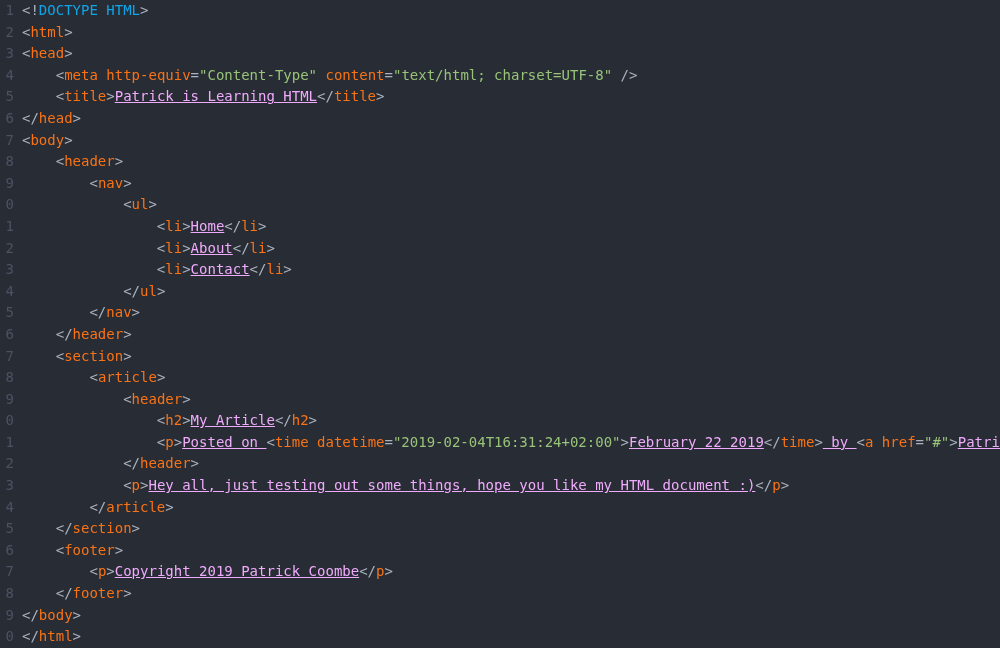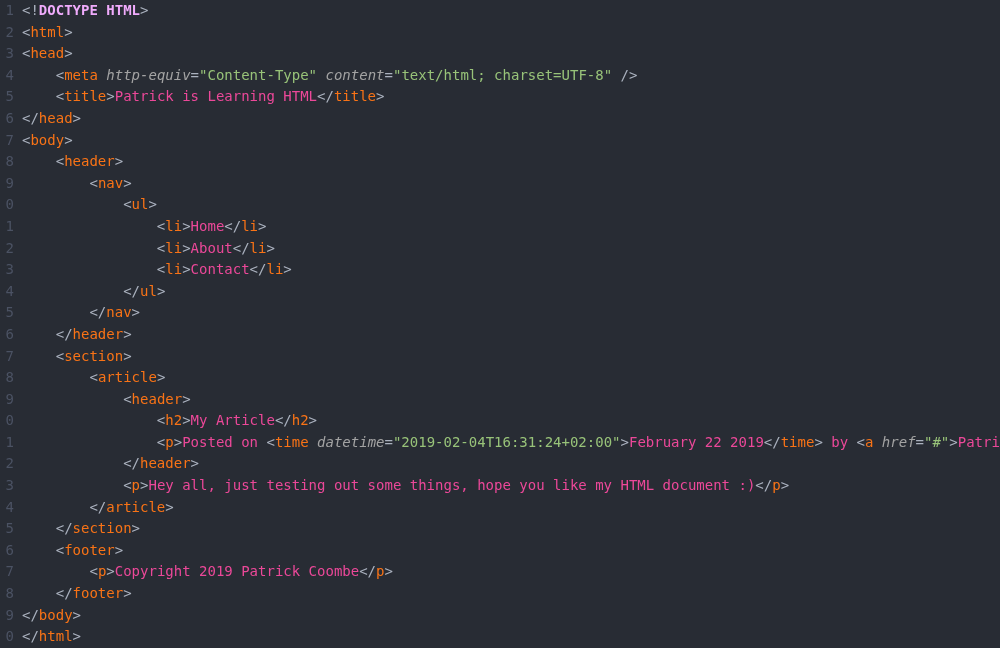--- a/index.html
+++ b/index.html
@@ -30,24 +30,24 @@
   }
   .code {
     padding-left: 8px;
     white-space: pre;
   }
   .code div.line {
     height: 21.6px;
   }
   .c-gray  { color: #abb2bf; } 
   .c-tag   { color: #f97316; } 
-  .c-attr  { color: #a3a3a3; font-style: italic; } 
+  .c-attr  { color: #f97316; } 
   .c-val   { color: #98c379; } 
-  .c-text  { color: #ec4899; } 
-  .c-doctype { color: #f0abfc; font-weight: bold; }
+  .c-text  { color: #f0abfc; text-decoration: underline; } 
+  .c-doctype { color: #0ea5e9; }
 </style>
 </head>
 <body>
 
 <div class="editor">
   <div class="gutter" id="gutter">
       <div>1</div>
       <div>2</div>
       <div>3</div>
       <div>4</div>

